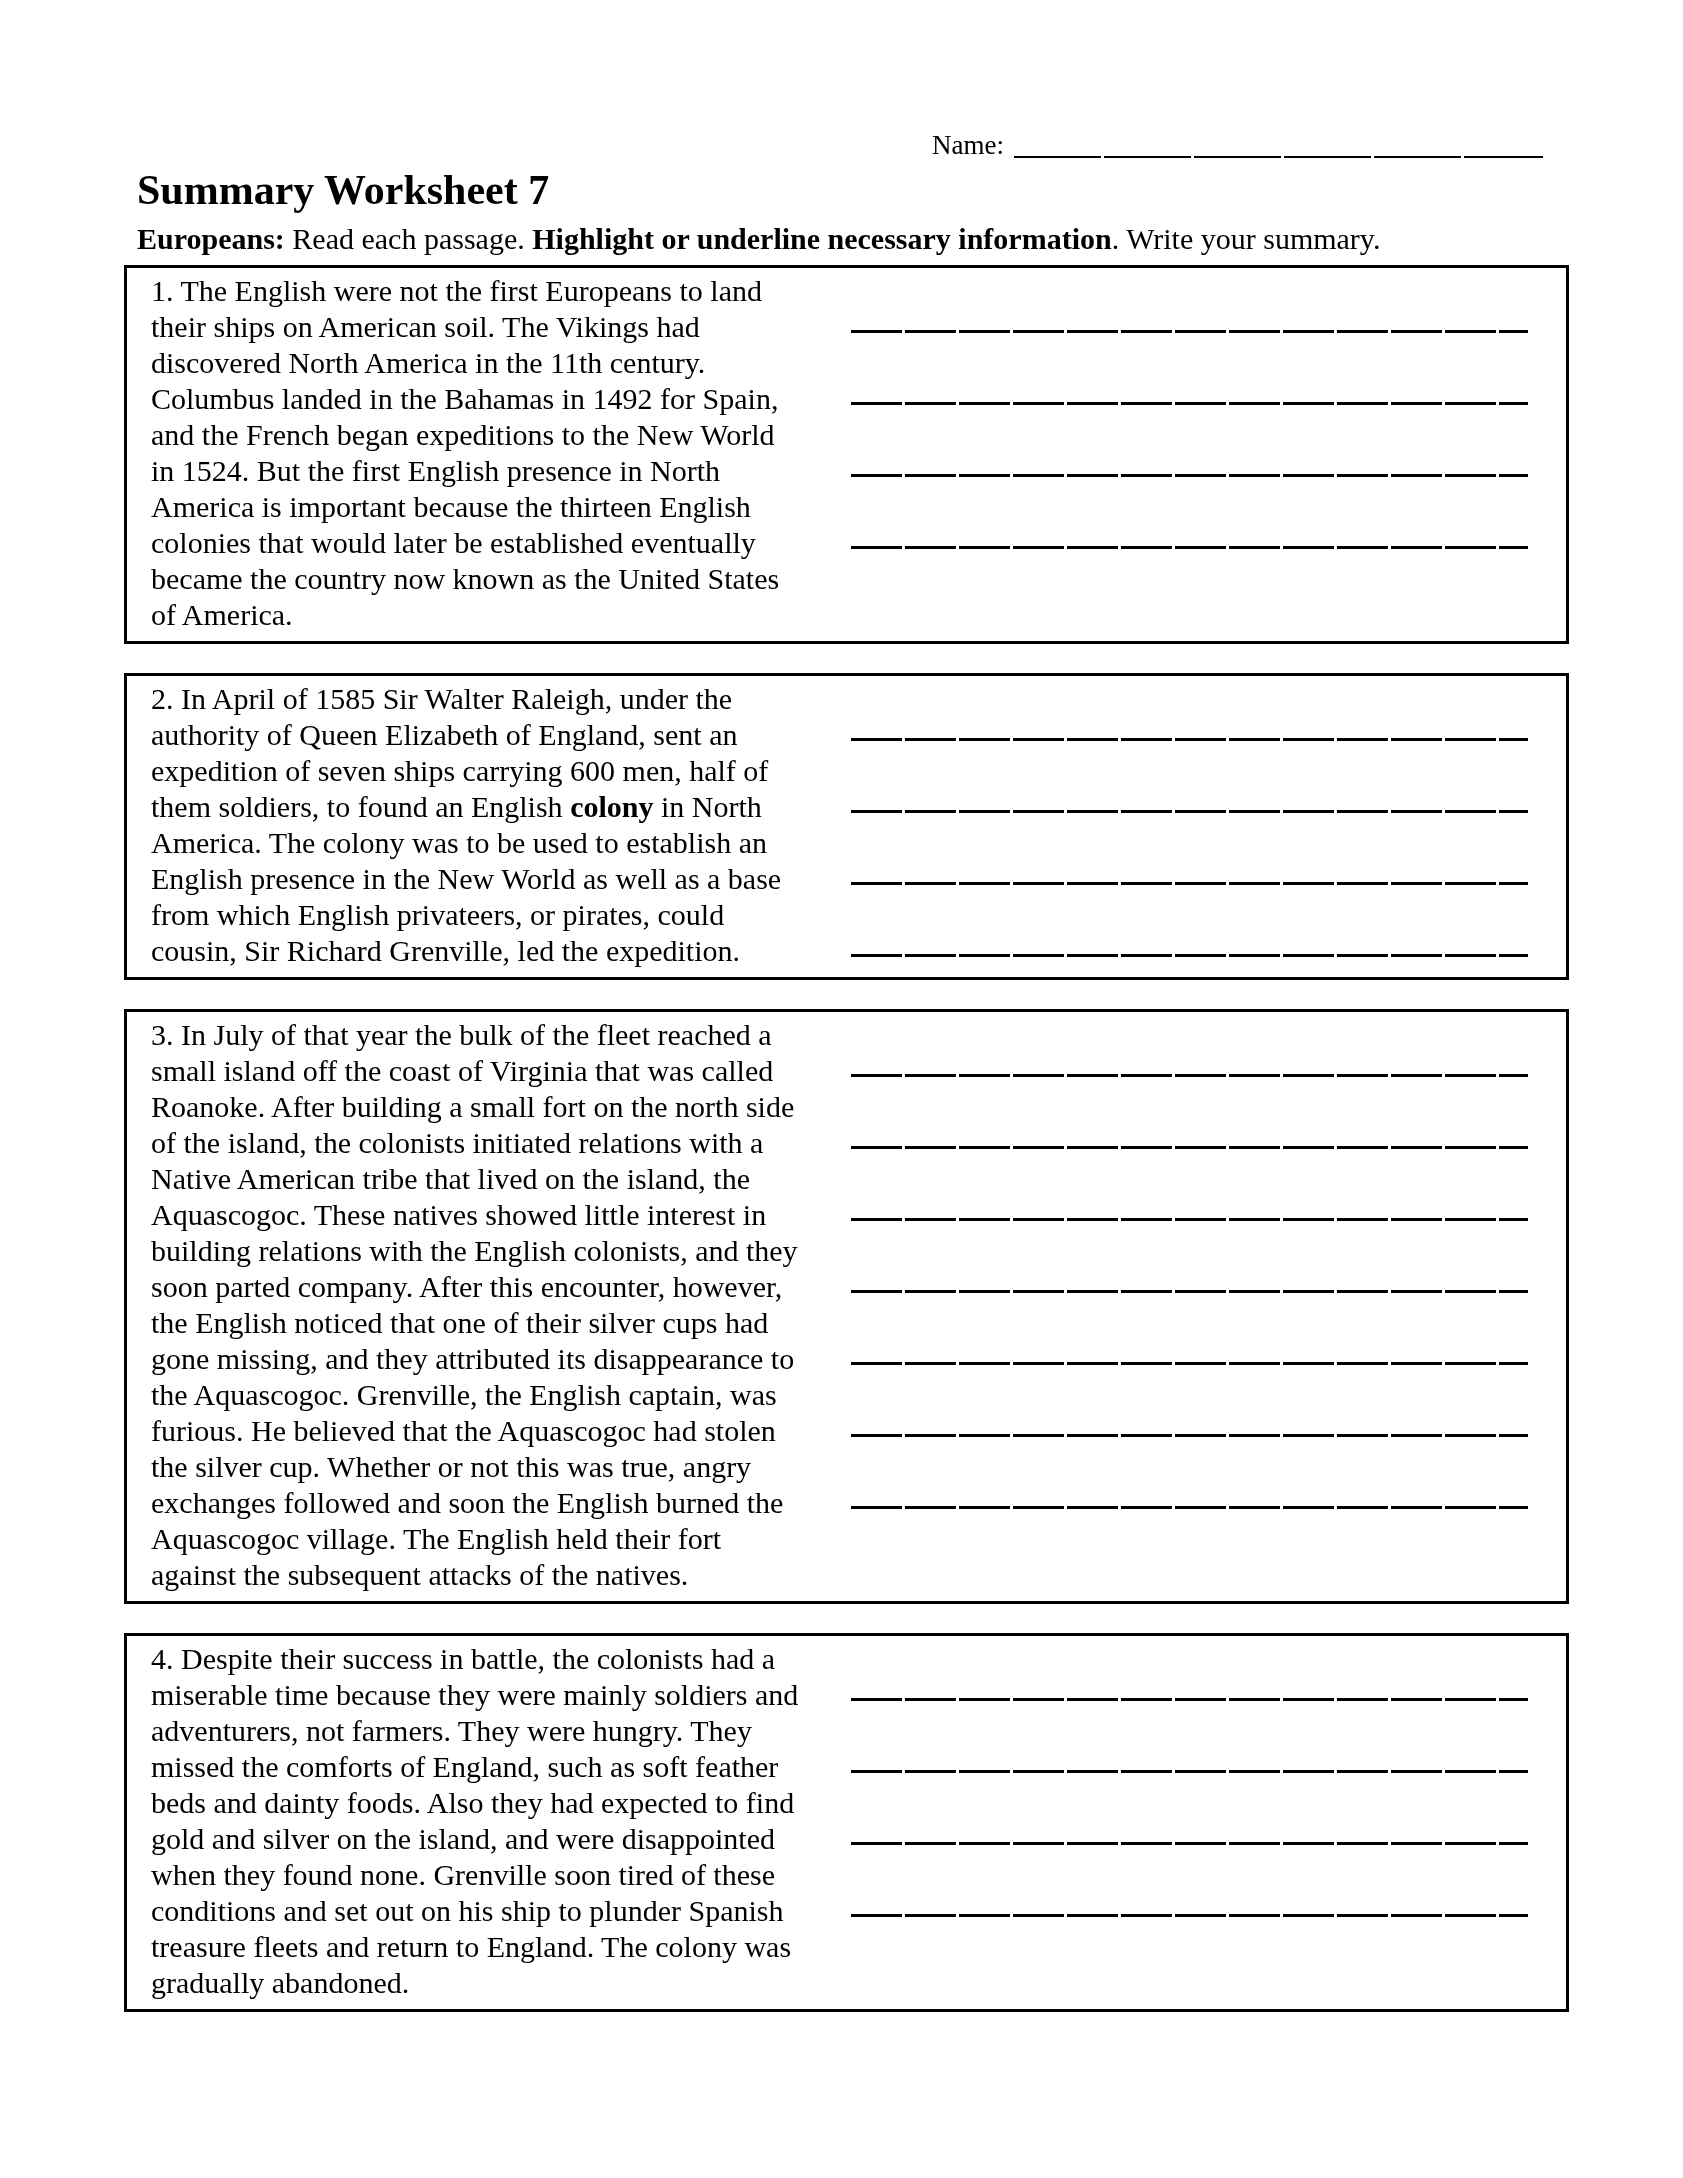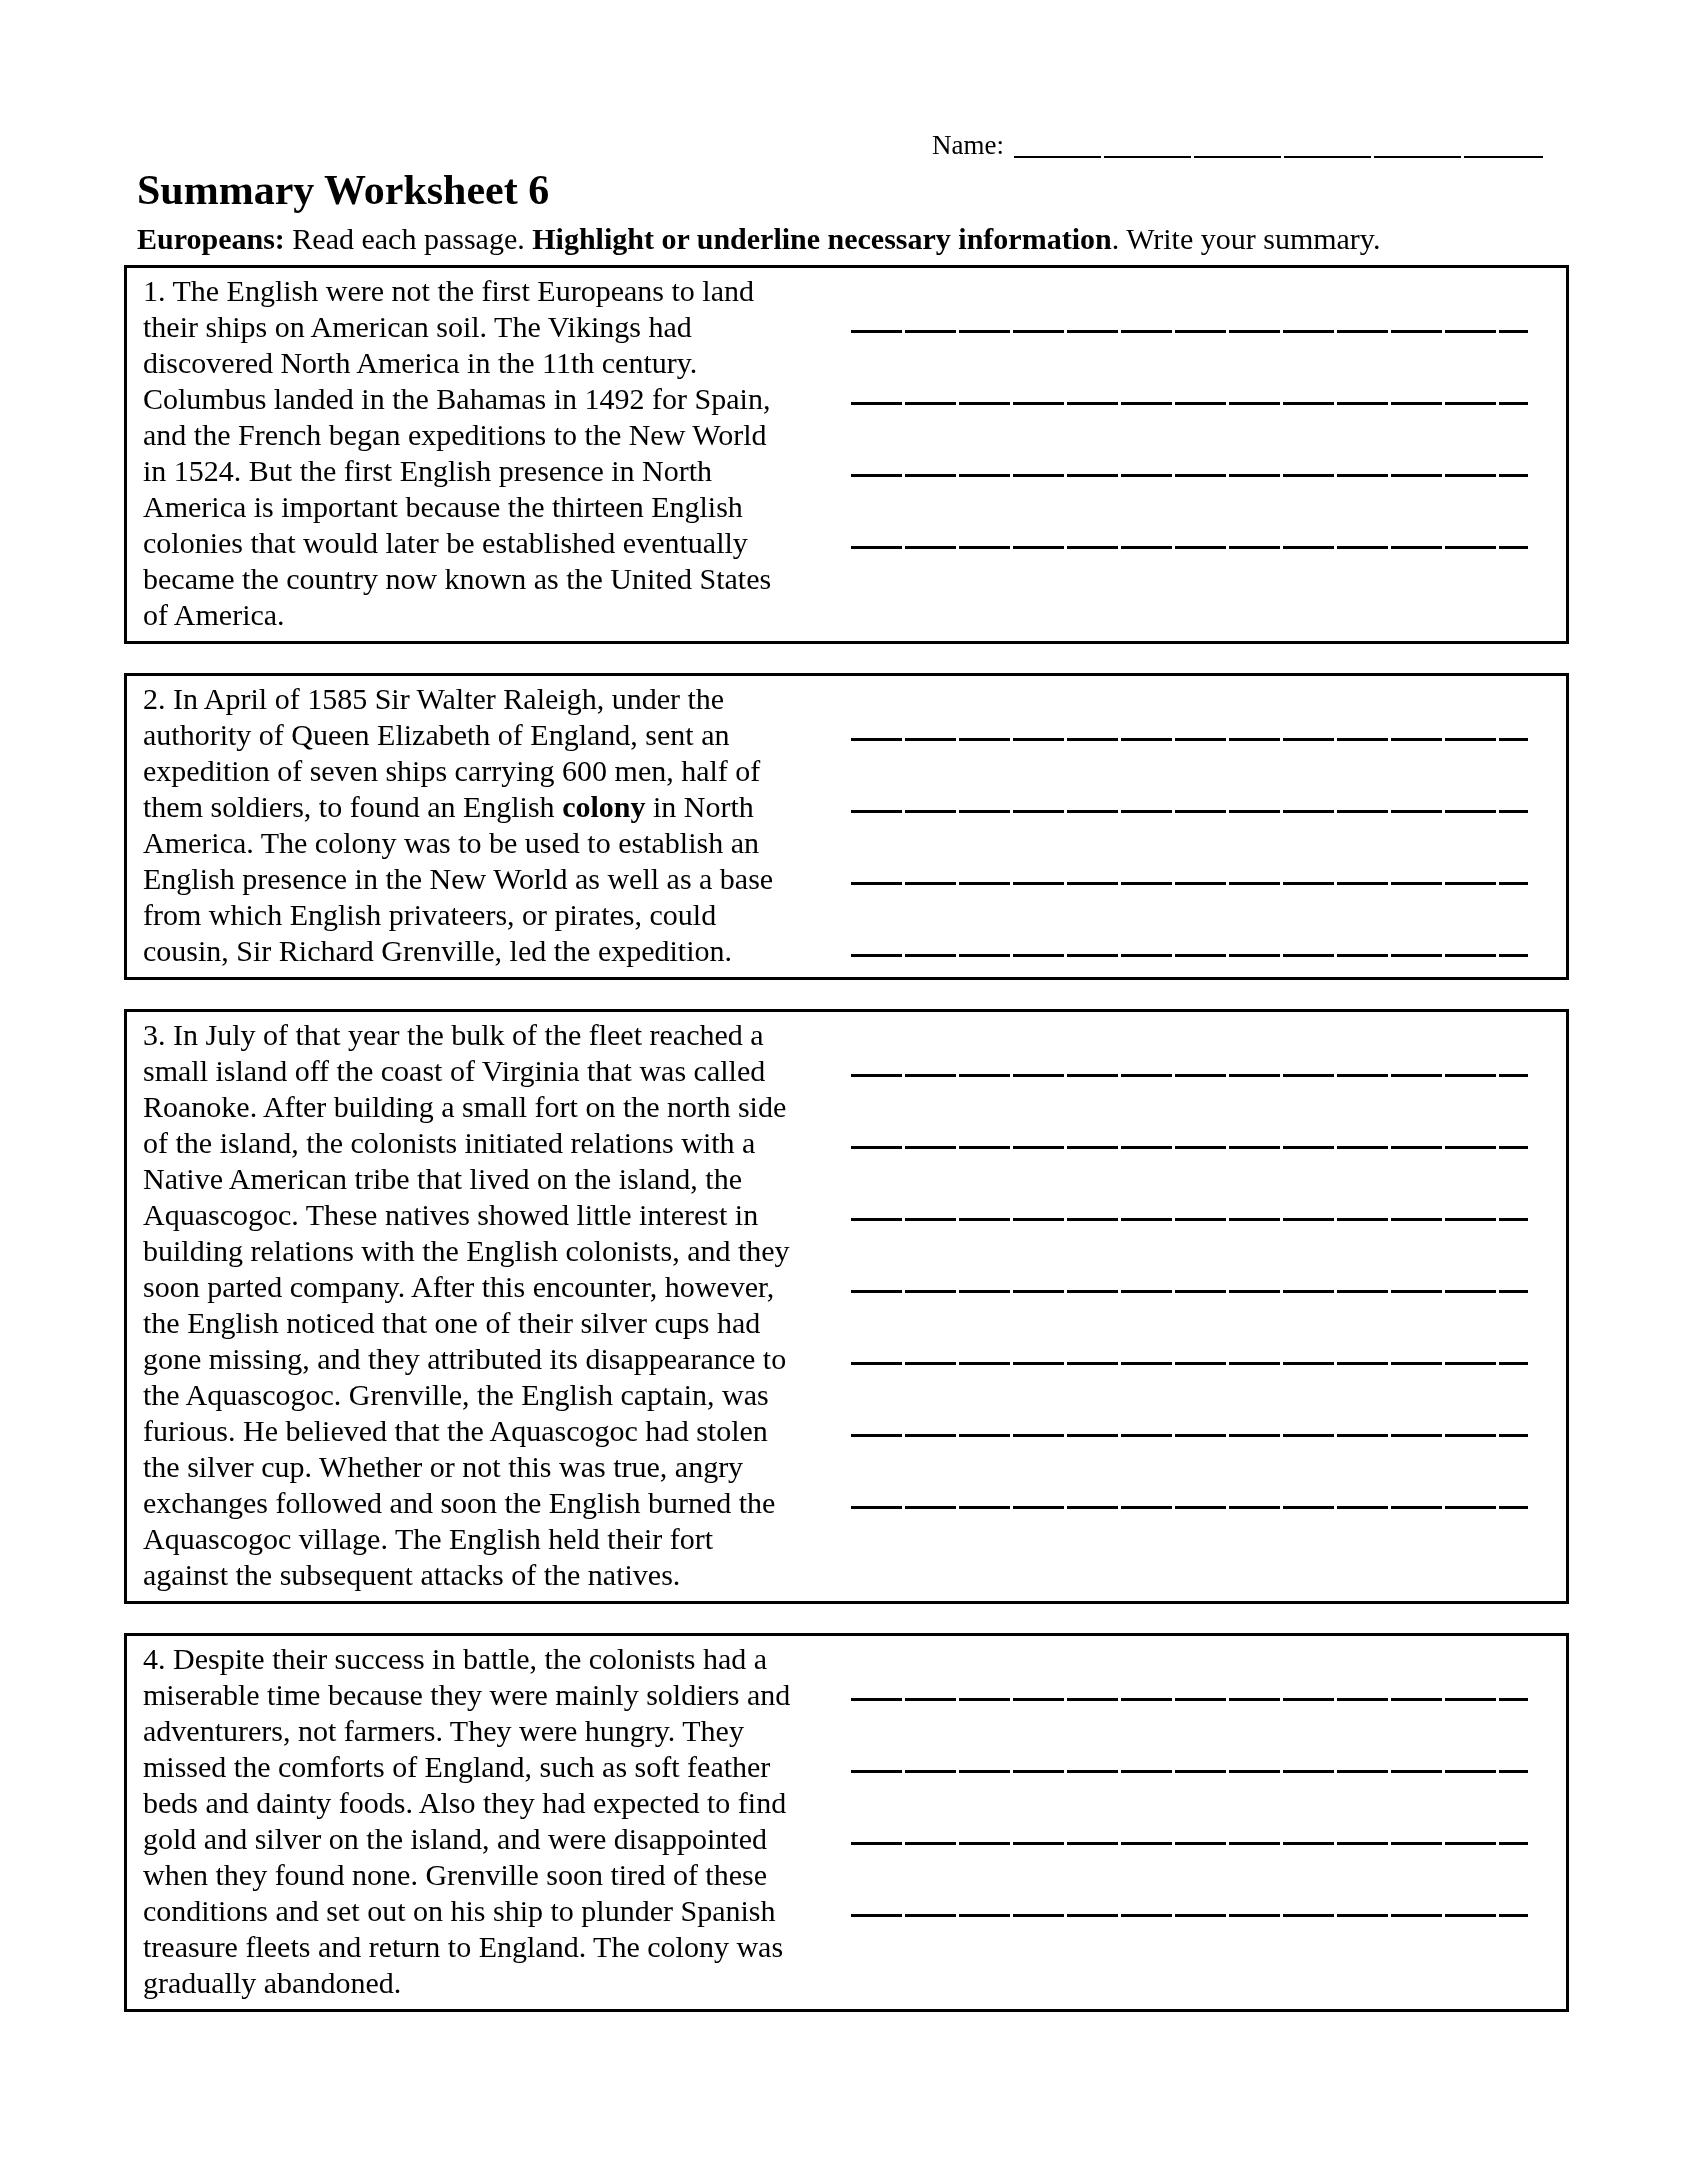--- a/index.html
+++ b/index.html
@@ -37,21 +37,21 @@
 
   .box {
     position: relative;
     border: 3px solid #000000;
     box-sizing: border-box;
     margin-bottom: 29px;
     background: #ffffff;
   }
 
   .passage {
-    padding: 5px 0 8px 16px;
+    padding: 5px 0 8px 24px;
     font-size: 30px; line-height: 36px;
   }
   .text-line { white-space: nowrap; }
   .bold { font-weight: bold; }
 
   .lines-col {
     position: absolute; top: 0; left: 724px; width: 677px;
   }
   .summary-line { height: 72px; position: relative; }
   .summary-line:first-child { height: 65px; }
@@ -63,21 +63,21 @@
 </head>
 <body>
 
 <div class="page">
 
   <div class="name-row">
     <span class="name-label">Name:</span>
     <span class="name-line"></span>
   </div>
 
-  <h1 class="title">Summary Worksheet 6</h1>
+  <h1 class="title">Summary Worksheet 7</h1>
 
   <p class="directions"><span class="bold">Europeans:</span><span> Read each passage. </span><span class="bold">Highlight or underline necessary information</span><span>. Write your summary.</span></p>
 
   <div class="boxes">
       <section class="box">
         <div class="passage">
           <div class="text-line">1. The English were not the first Europeans to land</div>
           <div class="text-line">their ships on American soil. The Vikings had</div>
           <div class="text-line">discovered North America in the 11th century.</div>
           <div class="text-line">Columbus landed in the Bahamas in 1492 for Spain,</div>

